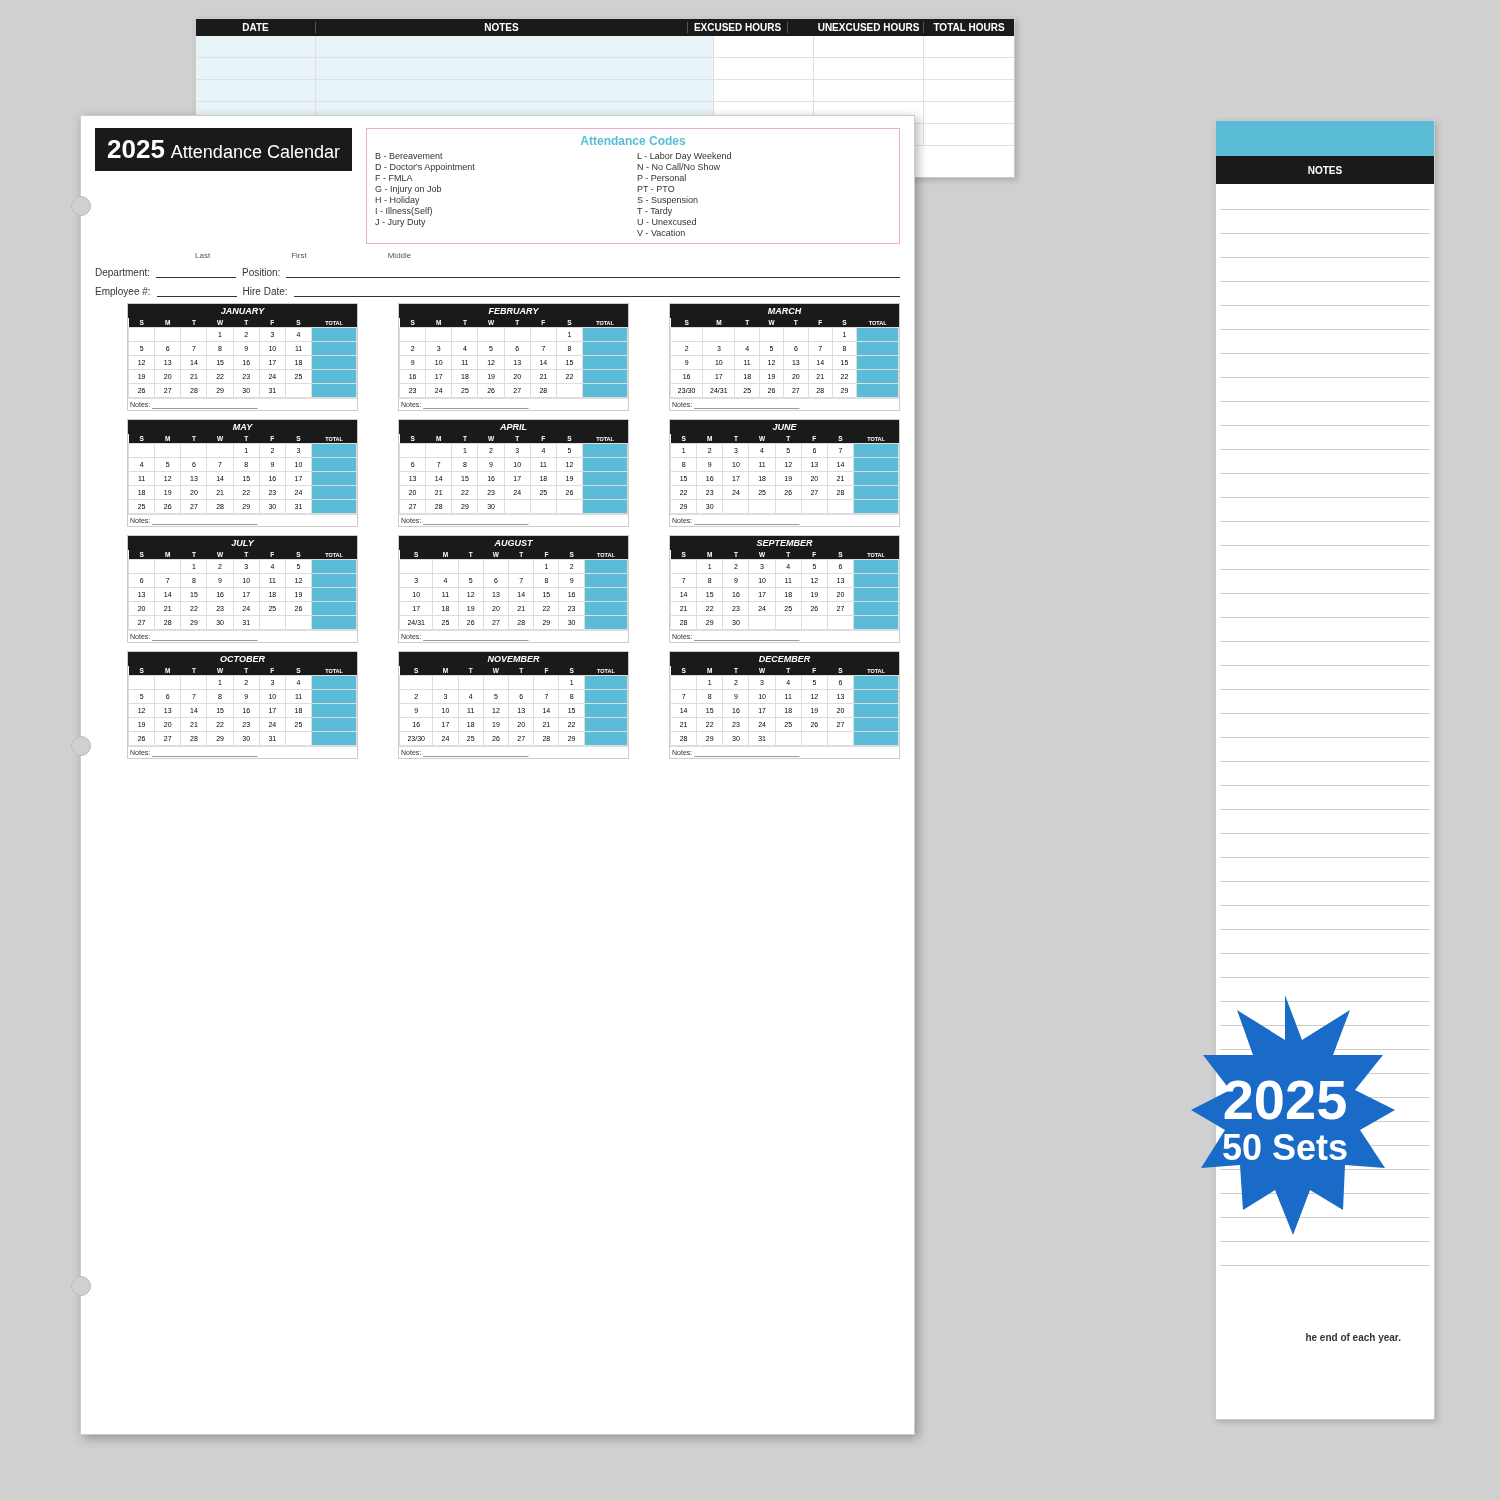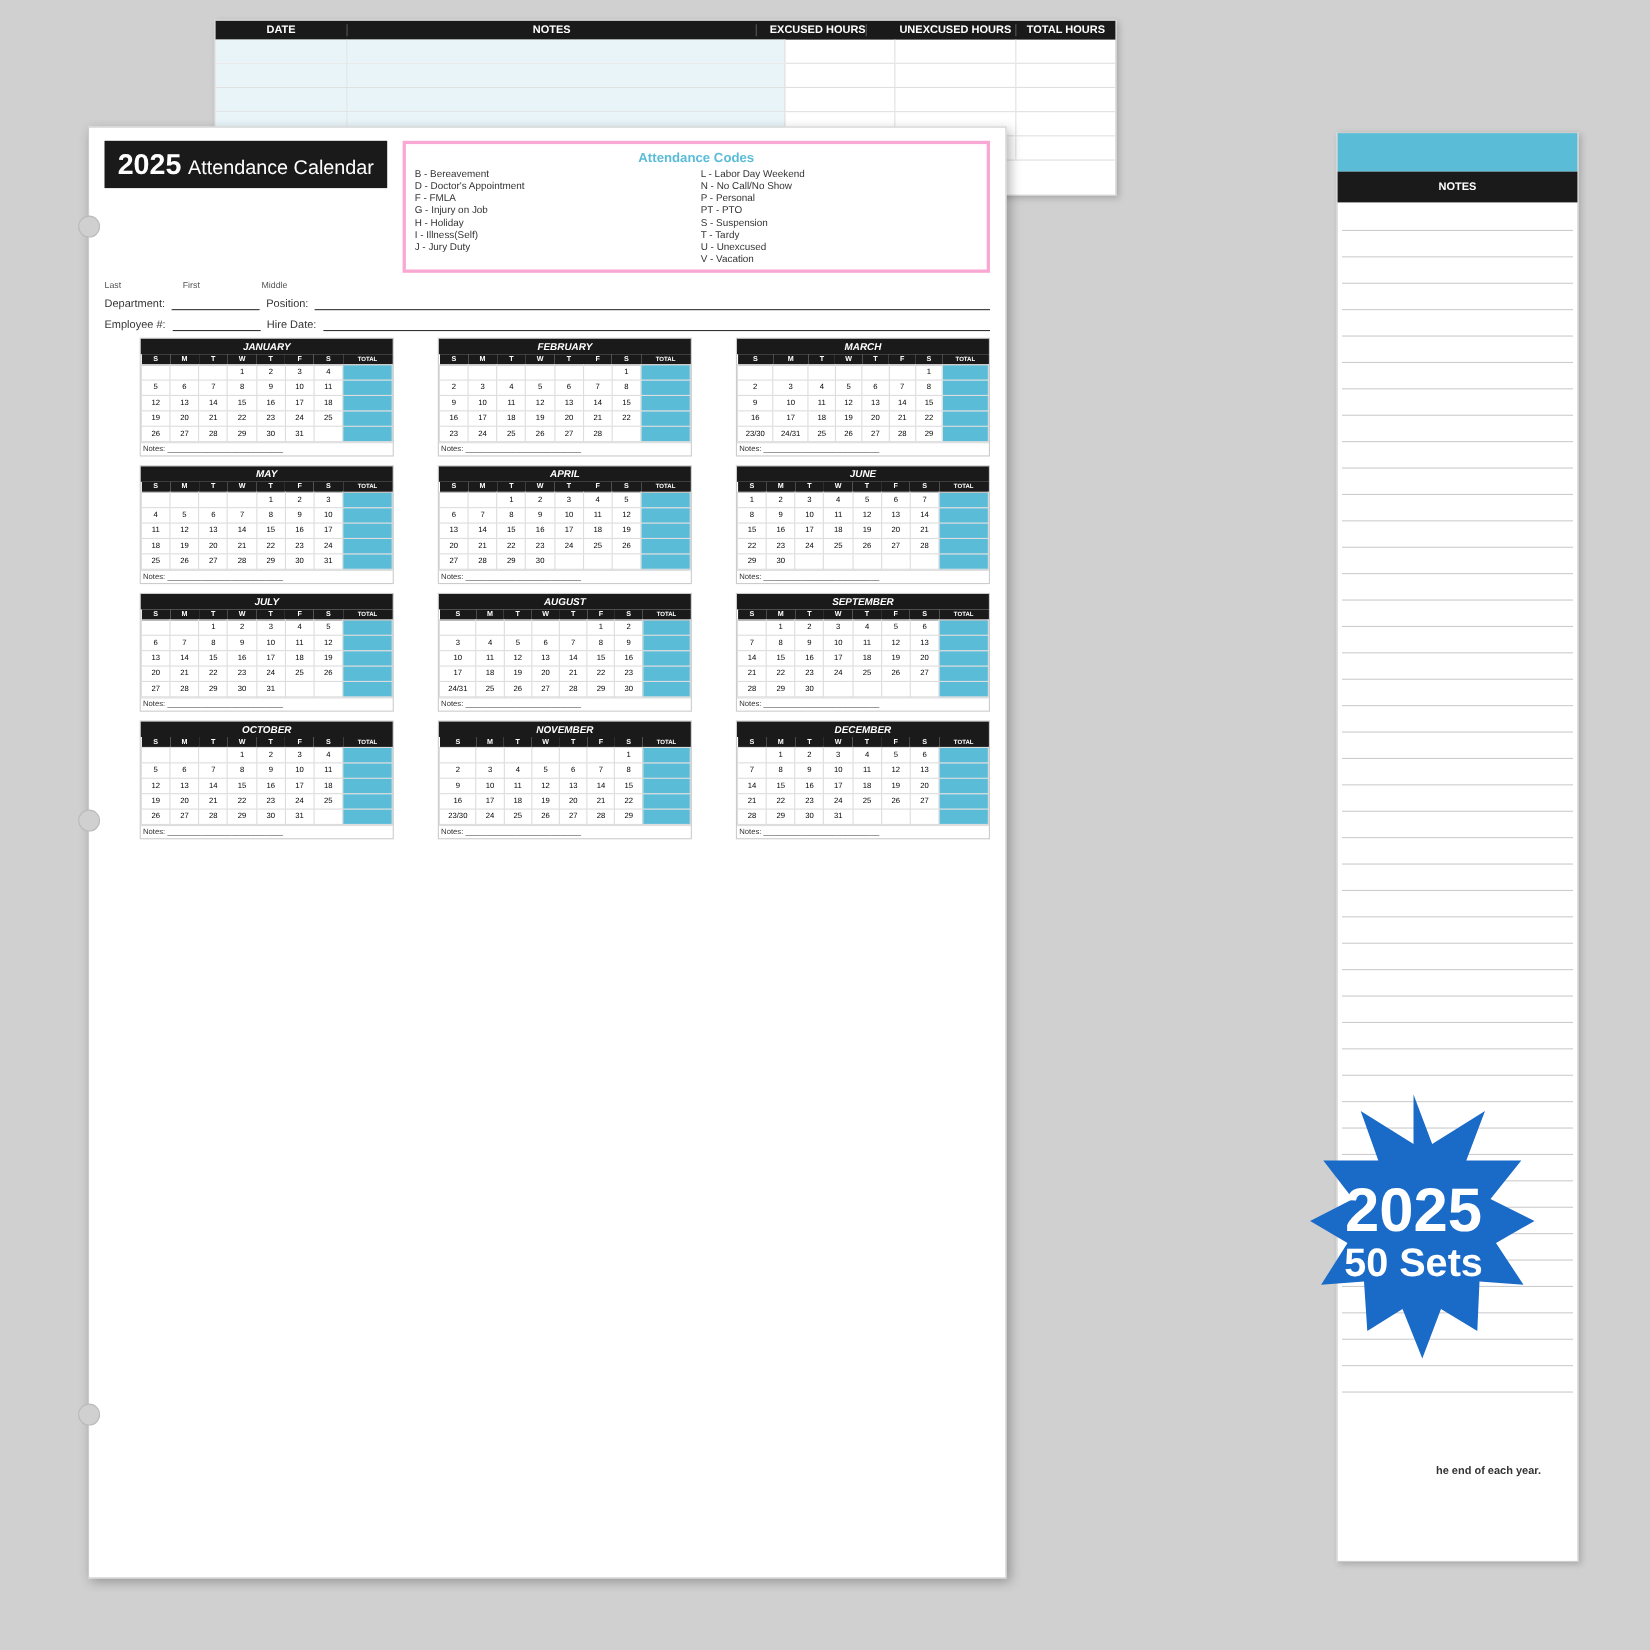--- a/index.html
+++ b/index.html
@@ -27,21 +27,21 @@
     .back-sheet-header {
       display: flex;
       background: #1a1a1a;
       color: white;
       font-size: 10px;
       font-weight: bold;
       padding: 3px 0;
     }
     .back-sheet-header .col-date { width: 120px; text-align: center; border-right: 1px solid #555; }
     .back-sheet-header .col-notes { flex: 1; text-align: center; border-right: 1px solid #555; }
-    .back-sheet-header .col-excused { width: 100px; text-align: right; border-right: 1px solid #555; }
+    .back-sheet-header .col-excused { width: 100px; text-align: center; border-right: 1px solid #555; }
     .back-sheet-header .col-unexcused { width: 110px; text-align: center; border-right: 1px solid #555; margin-left: 26px; }
     .back-sheet-header .col-total { width: 90px; text-align: center; }
     .back-sheet-row {
       display: flex;
       border-bottom: 1px solid #e0e0e0;
       height: 22px;
     }
     .back-sheet-row .col-date { width: 120px; border-right: 1px solid #e0e0e0; background: #e8f4f8; }
     .back-sheet-row .col-notes { flex: 1; border-right: 1px solid #e0e0e0; background: #e8f4f8; }
     .back-sheet-row .col-excused { width: 100px; border-right: 1px solid #e0e0e0; }
@@ -108,21 +108,21 @@
     .title-year {
       font-size: 26px;
       font-weight: bold;
     }
     .title-text {
       font-size: 18px;
       font-weight: normal;
     }
     .codes-box {
       margin-left: 14px;
-      border: 3px solid #f9a8d4;
+      border: 1px solid #f9a8d4;
       padding: 5px 8px;
       flex: 1;
     }
     .codes-title {
       color: #5bbcd8;
       font-size: 12px;
       font-weight: bold;
       text-align: center;
       margin-bottom: 3px;
     }
@@ -142,21 +142,21 @@
     }
     .info-row {
       display: flex;
       align-items: flex-end;
       margin-bottom: 5px;
       gap: 6px;
     }
     .info-label { white-space: nowrap; }
     .info-line { flex: 1; border-bottom: 1px solid #333; min-width: 60px; height: 14px; }
     .info-line-sm { width: 80px; border-bottom: 1px solid #333; height: 14px; }
-    .sub-labels { display: flex; gap: 56px; font-size: 8px; color: #555; margin-top: -3px; margin-bottom: 4px; }
+    .sub-labels { display: flex; gap: 81px; font-size: 8px; color: #555; margin-left: 100px; margin-top: -3px; margin-bottom: 4px; }
 
     
     .calendars-container {
       display: grid;
       grid-template-columns: repeat(3, 1fr);
       gap: 8px;
     }
 
     .month-calendar {
       border: 1px solid #ccc;

